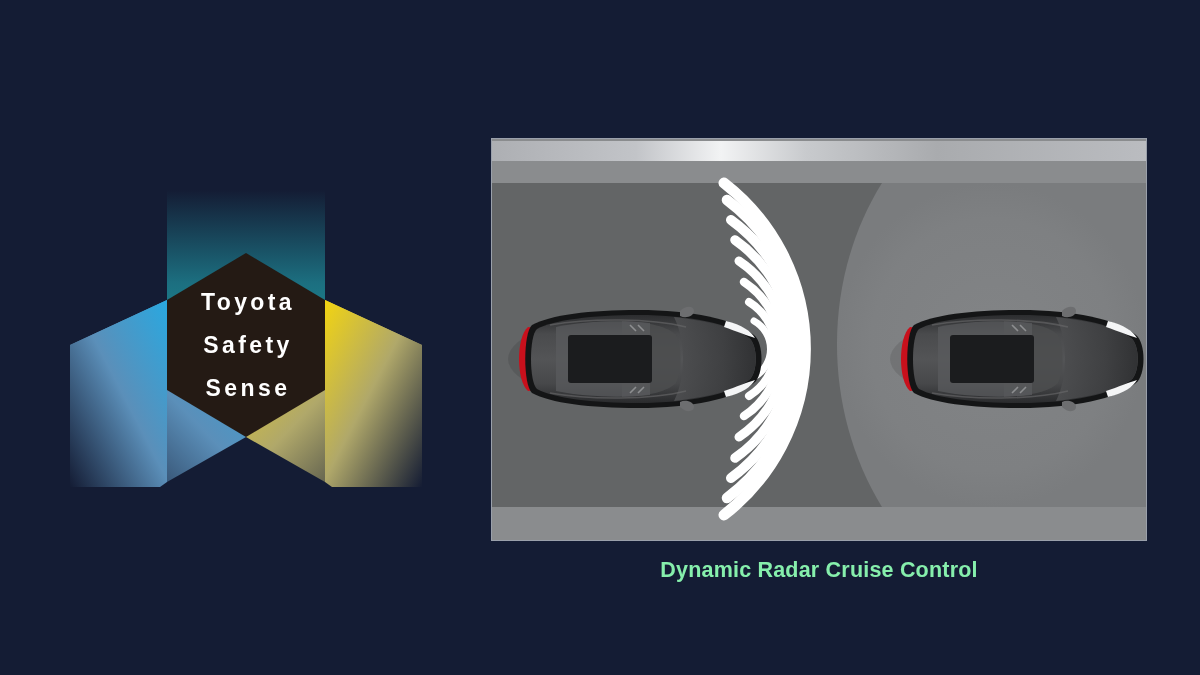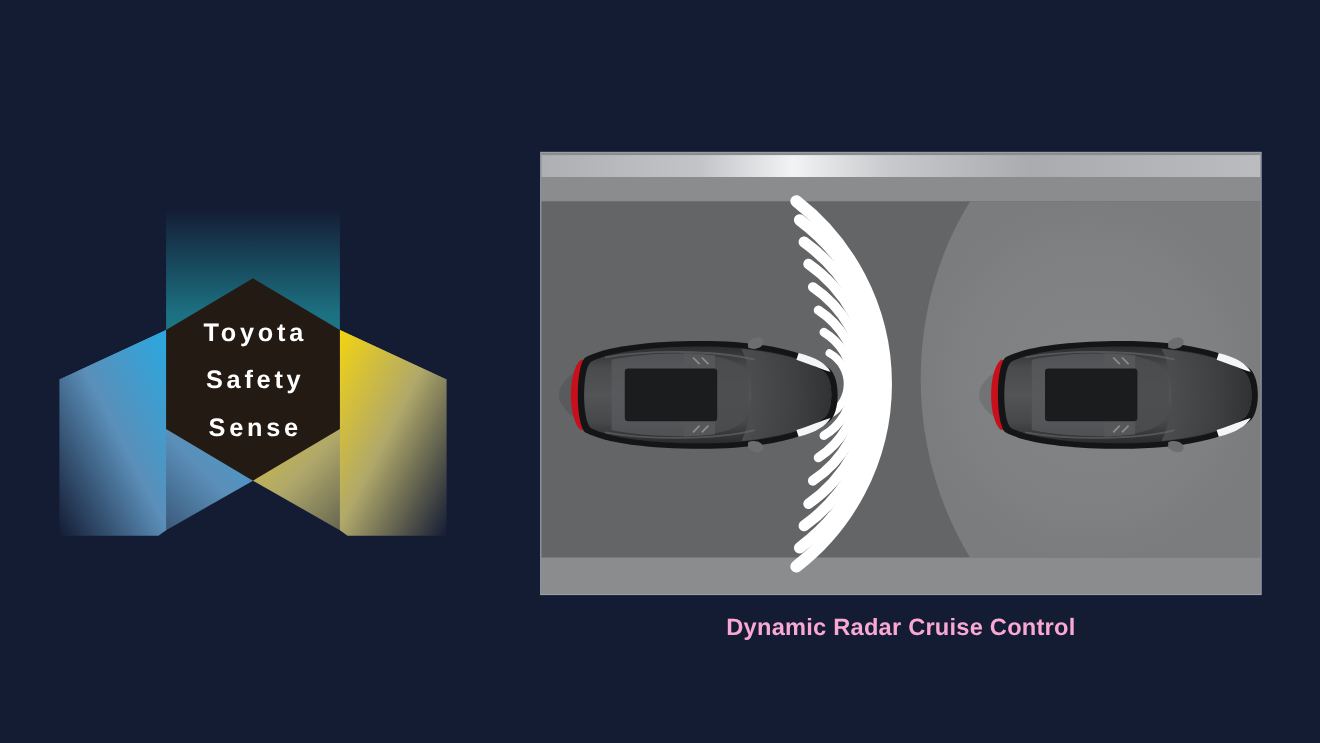--- a/index.html
+++ b/index.html
@@ -15,21 +15,21 @@
     position: relative;
     width: 1200px;
     height: 675px;
     background: #141c34;
     overflow: hidden;
   }
 
   
   #logo-block {
     position: absolute;
-    left: 44px;
+    left: 60px;
     top: 165px;
     width: 380px;
     height: 340px;
   }
   #logo-svg { display: block; width: 380px; height: 340px; }
 
   .logo-text-line {
     fill: #ffffff;
     font-family: "Liberation Sans", sans-serif;
     font-weight: bold;
@@ -51,21 +51,21 @@
   }
   #scene-svg { display: block; width: 654px; height: 401px; }
 
   
   #caption {
     position: absolute;
     left: 492px;
     top: 558px;
     width: 654px;
     text-align: center;
-    color: #f9a8d4;
+    color: #86efac;
     font-family: "Liberation Sans", sans-serif;
     font-weight: bold;
     font-size: 21.5px;
     letter-spacing: 0.2px;
     white-space: nowrap;
   }
 </style>
 </head>
 <body>
 

